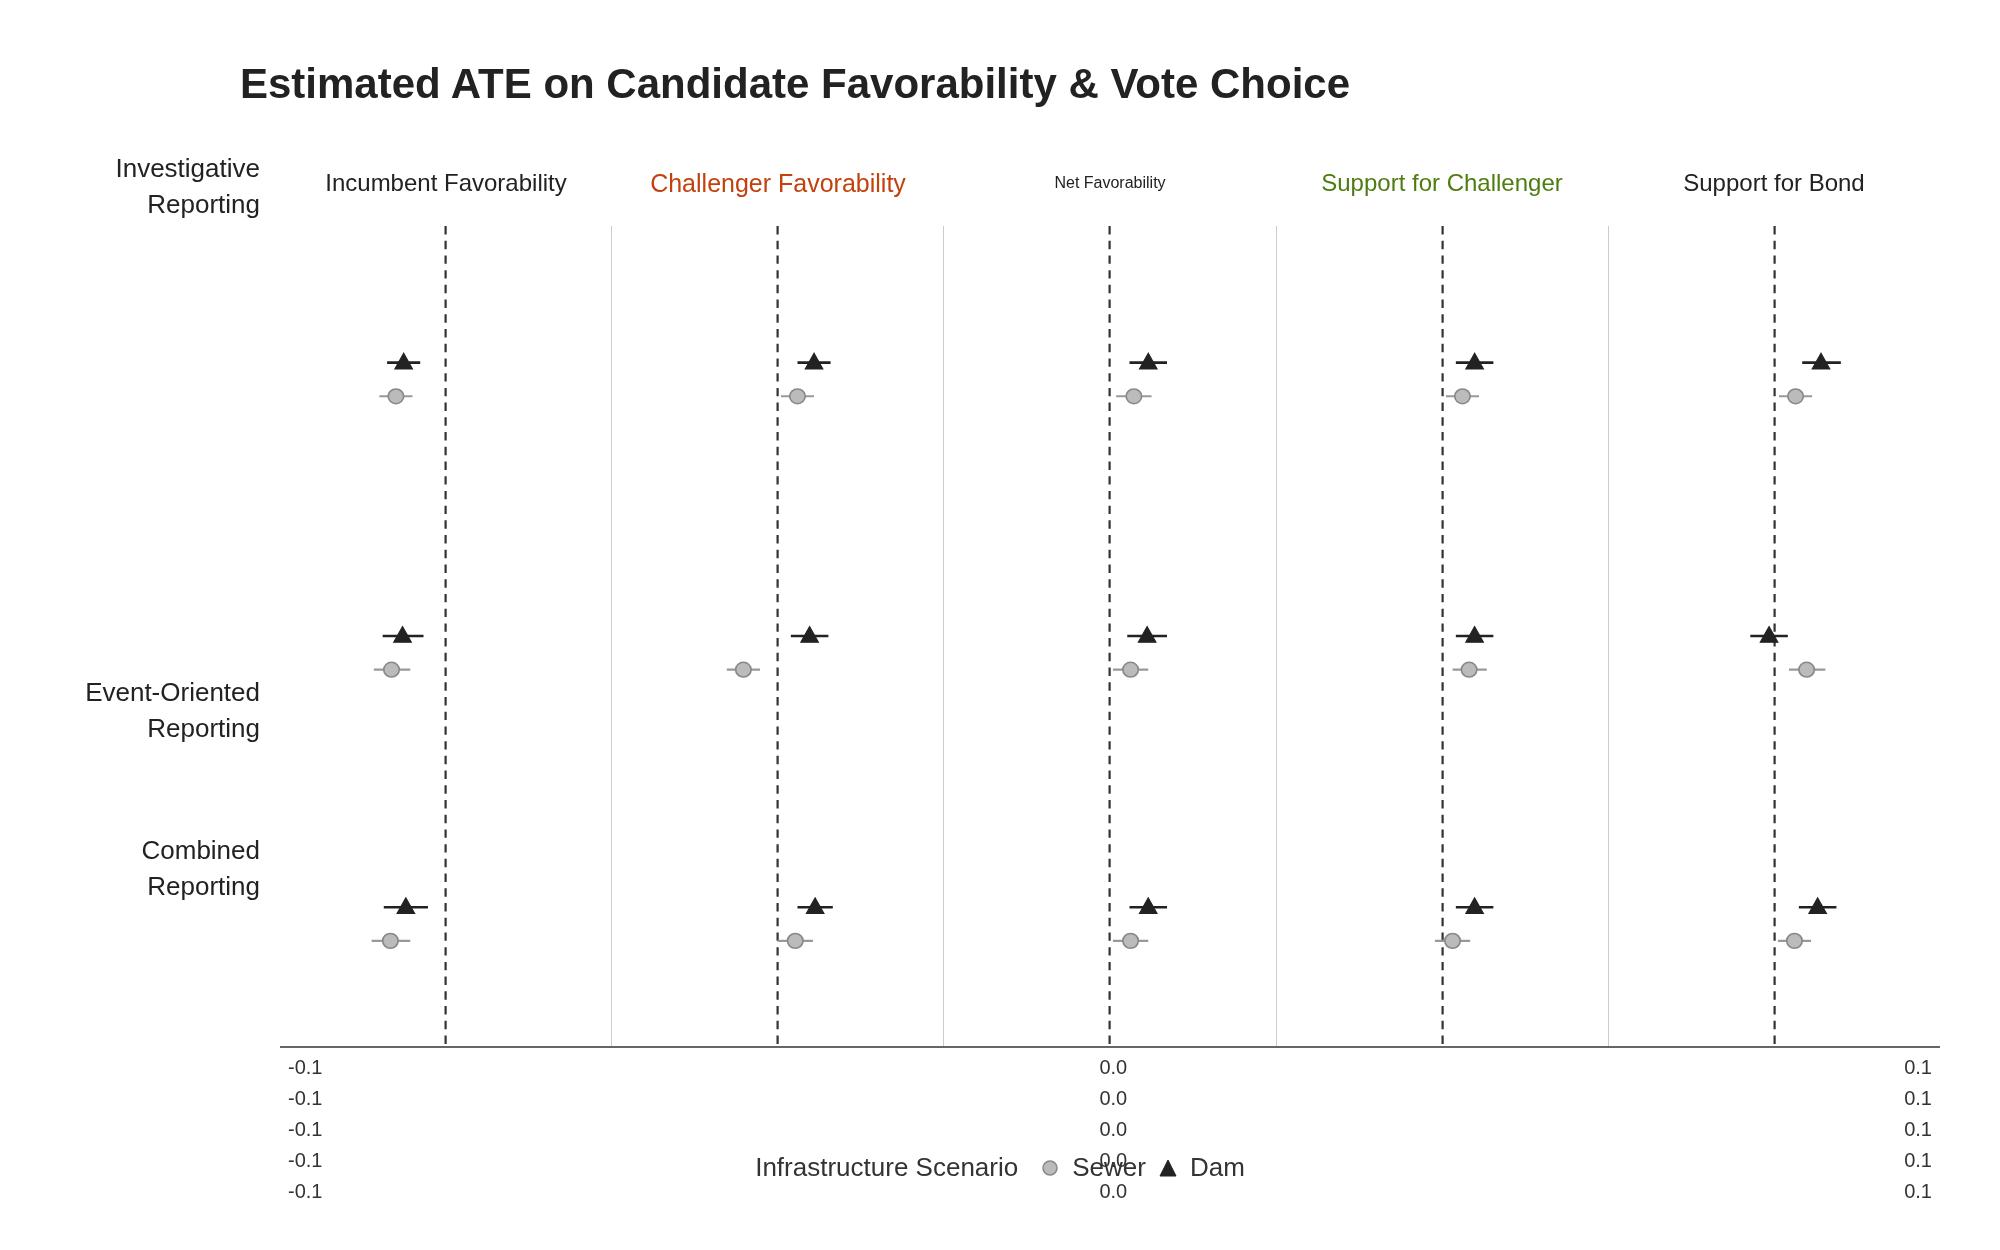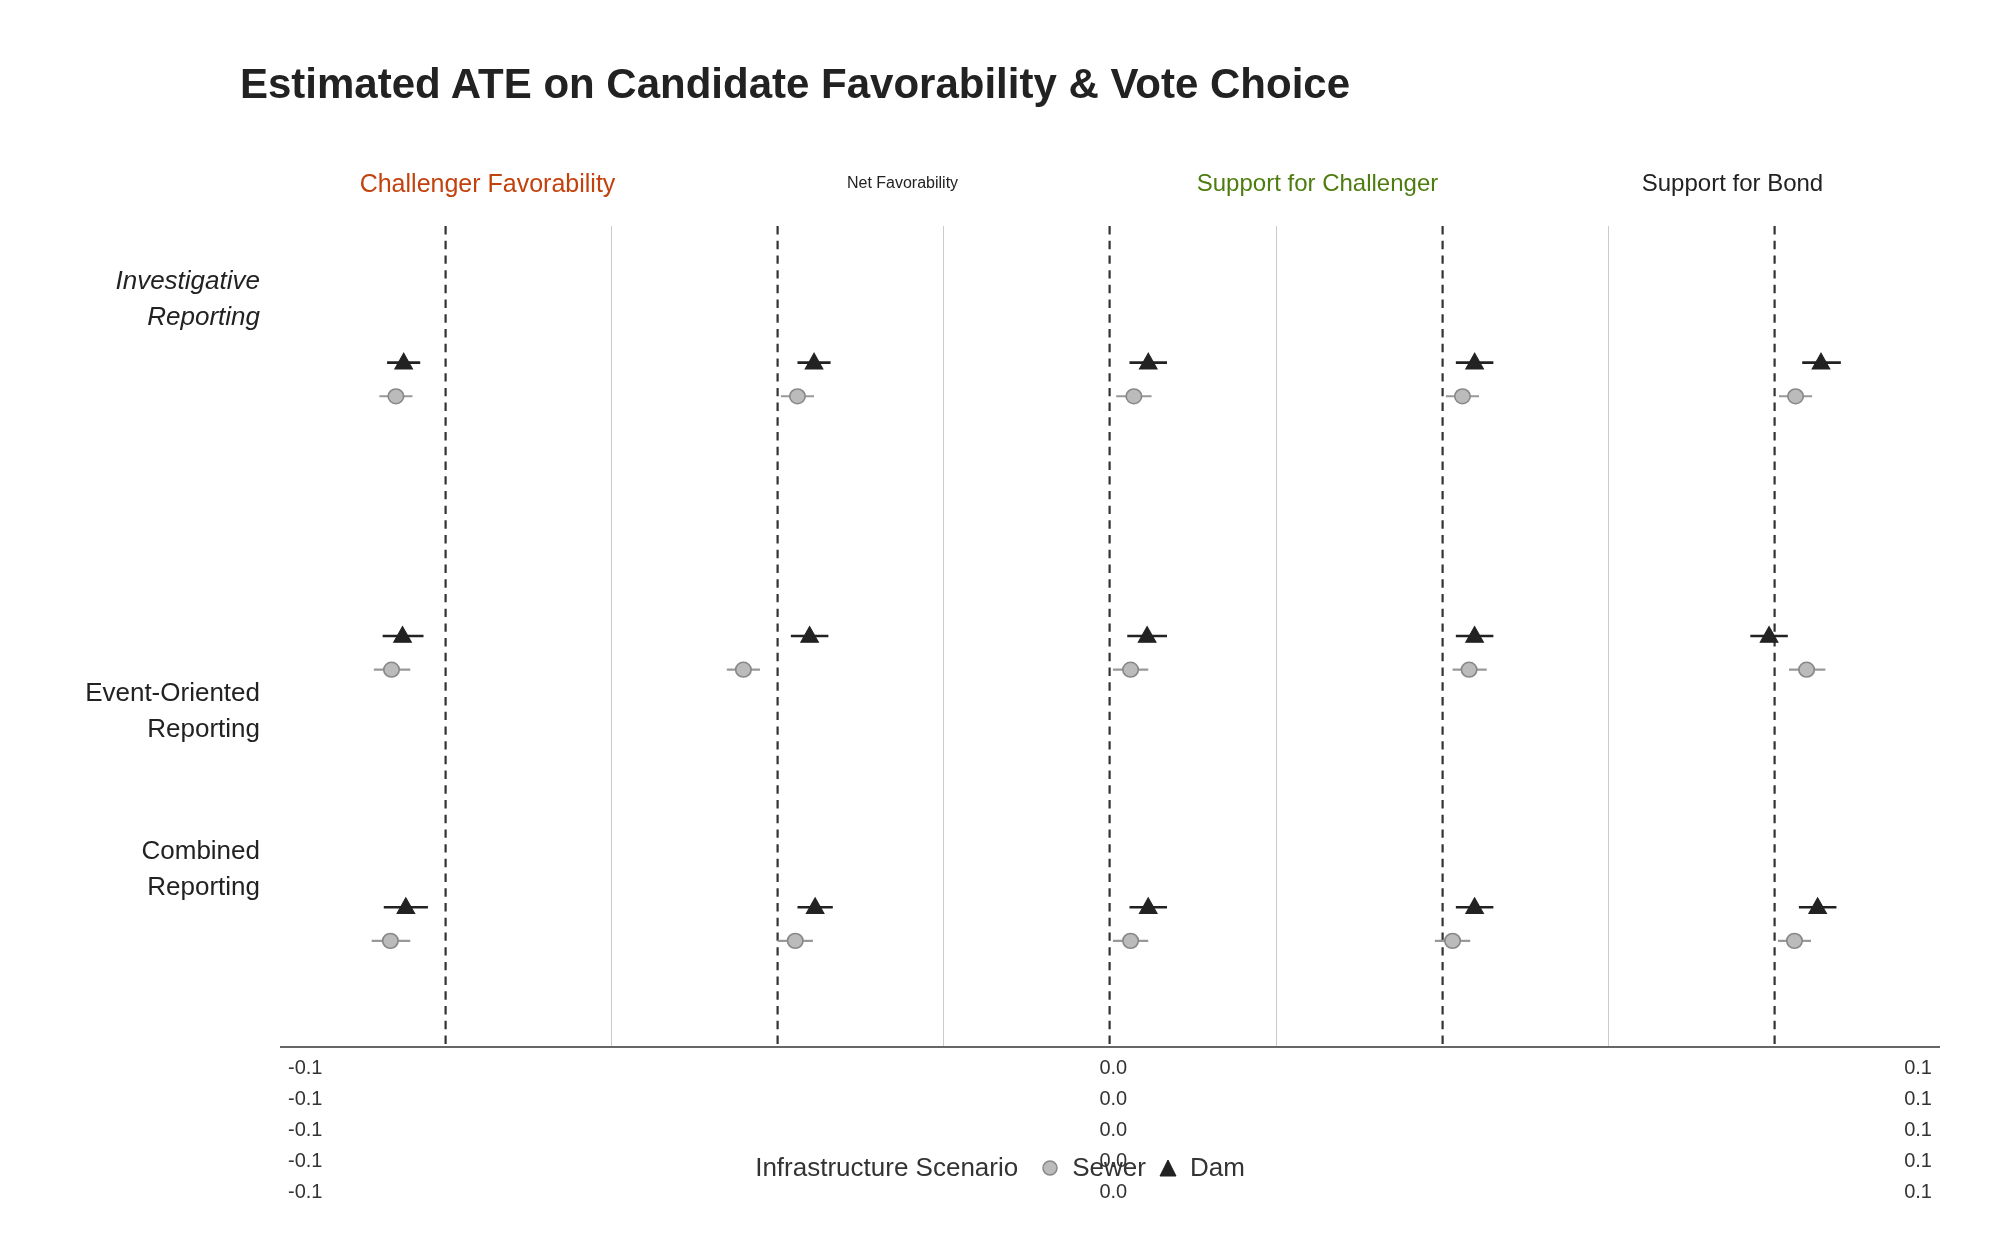--- a/index.html
+++ b/index.html
@@ -33,34 +33,35 @@
   </style>
 </head>
 <body>
 
 <div class="chart-container">
   <div class="chart-title">Estimated ATE on Candidate Favorability &amp; Vote Choice</div>
 
   <div style="display:flex; flex-direction:row; width:100%; height:980px;">
 
     <div class="y-labels">
-      <div style="height:33%; display:flex; align-items:center; justify-content:flex-end; padding-right:20px;font-style:italic;">
+      <div style="height:33%; display:flex; align-items:flex-start; justify-content:flex-end; padding-right:20px;">
         <div style="font-size:26px; color:#222; text-align:right; line-height:1.4;">Investigative<br>Reporting</div>
       </div>
       <div style="height:33%; display:flex; align-items:flex-end; justify-content:flex-end; padding-right:20px;">
         <div style="font-size:26px; color:#222; text-align:right; line-height:1.4;">Event-Oriented<br>Reporting</div>
       </div>
       <div style="height:33%; display:flex; align-items:center; justify-content:flex-end; padding-right:20px; padding-bottom:60px;">
         <div style="font-size:26px; color:#222; text-align:right; line-height:1.4;">Combined<br>Reporting</div>
       </div>
     </div>
 
     <div style="flex:1; display:flex; flex-direction:column;">
 
       <div style="display:flex; flex-direction:row; height:70px; margin-bottom:8px;">
+        <div style="flex:1; font-size:24px; color:#222; text-align:center; display:flex; align-items:center; justify-content:center; line-height:1.2;">Incumbent Favorability</div>
         <div style="flex:1; font-size:25px; color:#c2410c; text-align:center; display:flex; align-items:center; justify-content:center; line-height:1.2;">Challenger Favorability</div>
         <div style="flex:1; font-size:16px; color:#222; text-align:center; display:flex; align-items:center; justify-content:center; line-height:1.2;">Net Favorability</div>
         <div style="flex:1; font-size:24px; color:#4d7c0f; text-align:center; display:flex; align-items:center; justify-content:center; line-height:1.2;">Support for Challenger</div>
         <div style="flex:1; font-size:24px; color:#222; text-align:center; display:flex; align-items:center; justify-content:center; line-height:1.2;">Support for Bond</div>
       </div>
 
       <div style="flex:1; display:flex; flex-direction:row; position:relative; border-bottom: 2px solid #666;">
 
         <div style="flex:1; position:relative; border-right:1px solid #ccc;">
           <svg width="100%" height="100%" viewBox="0 0 300 780" preserveAspectRatio="none" style="position:absolute;top:0;left:0;">

